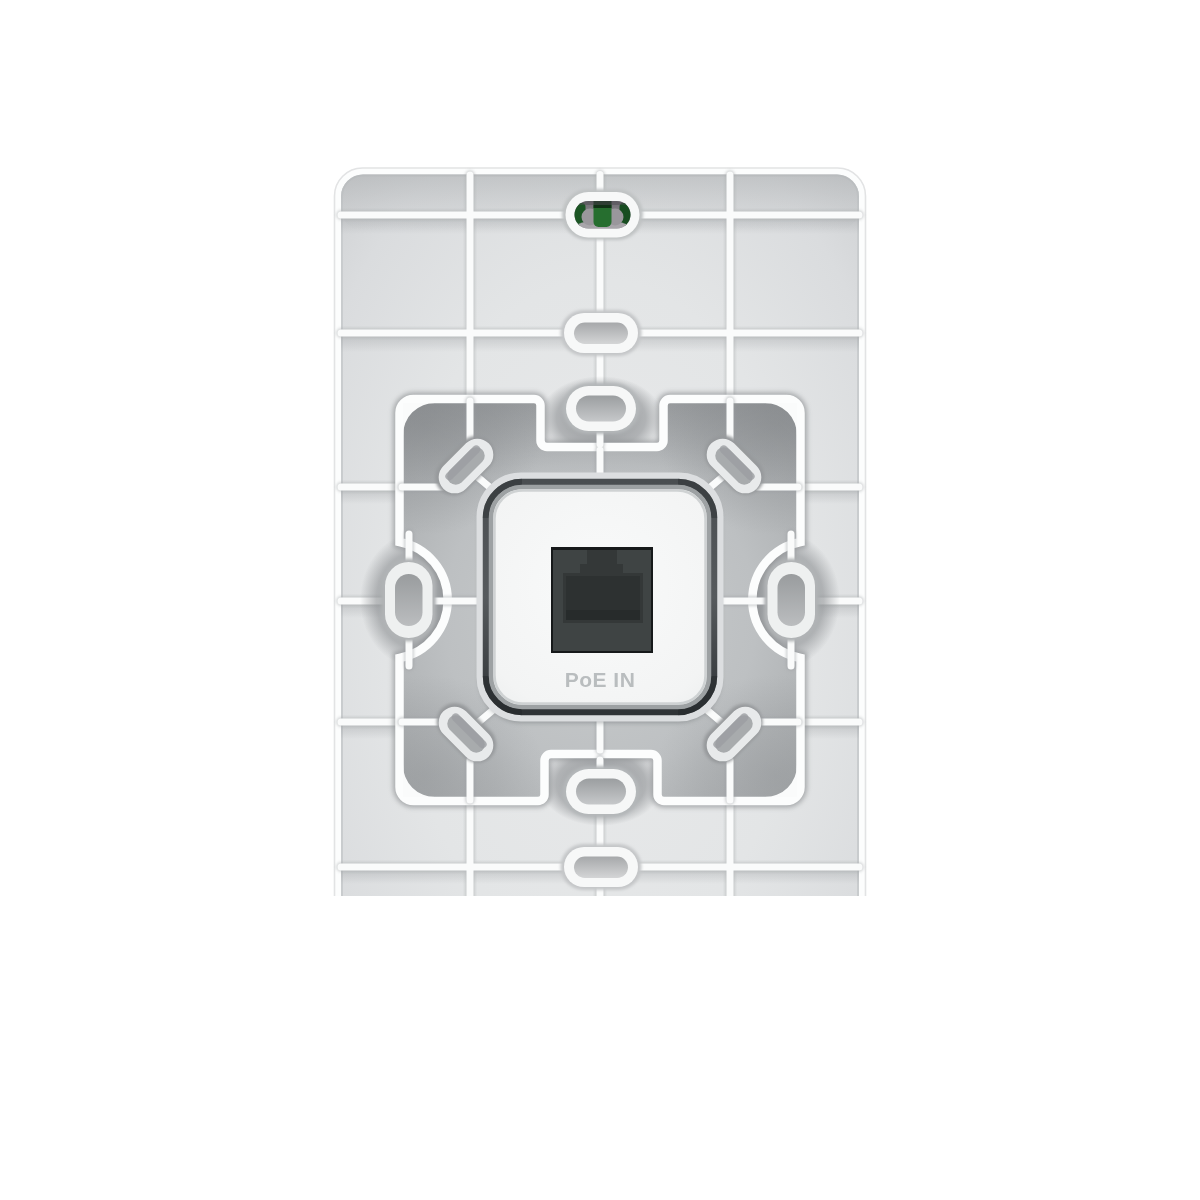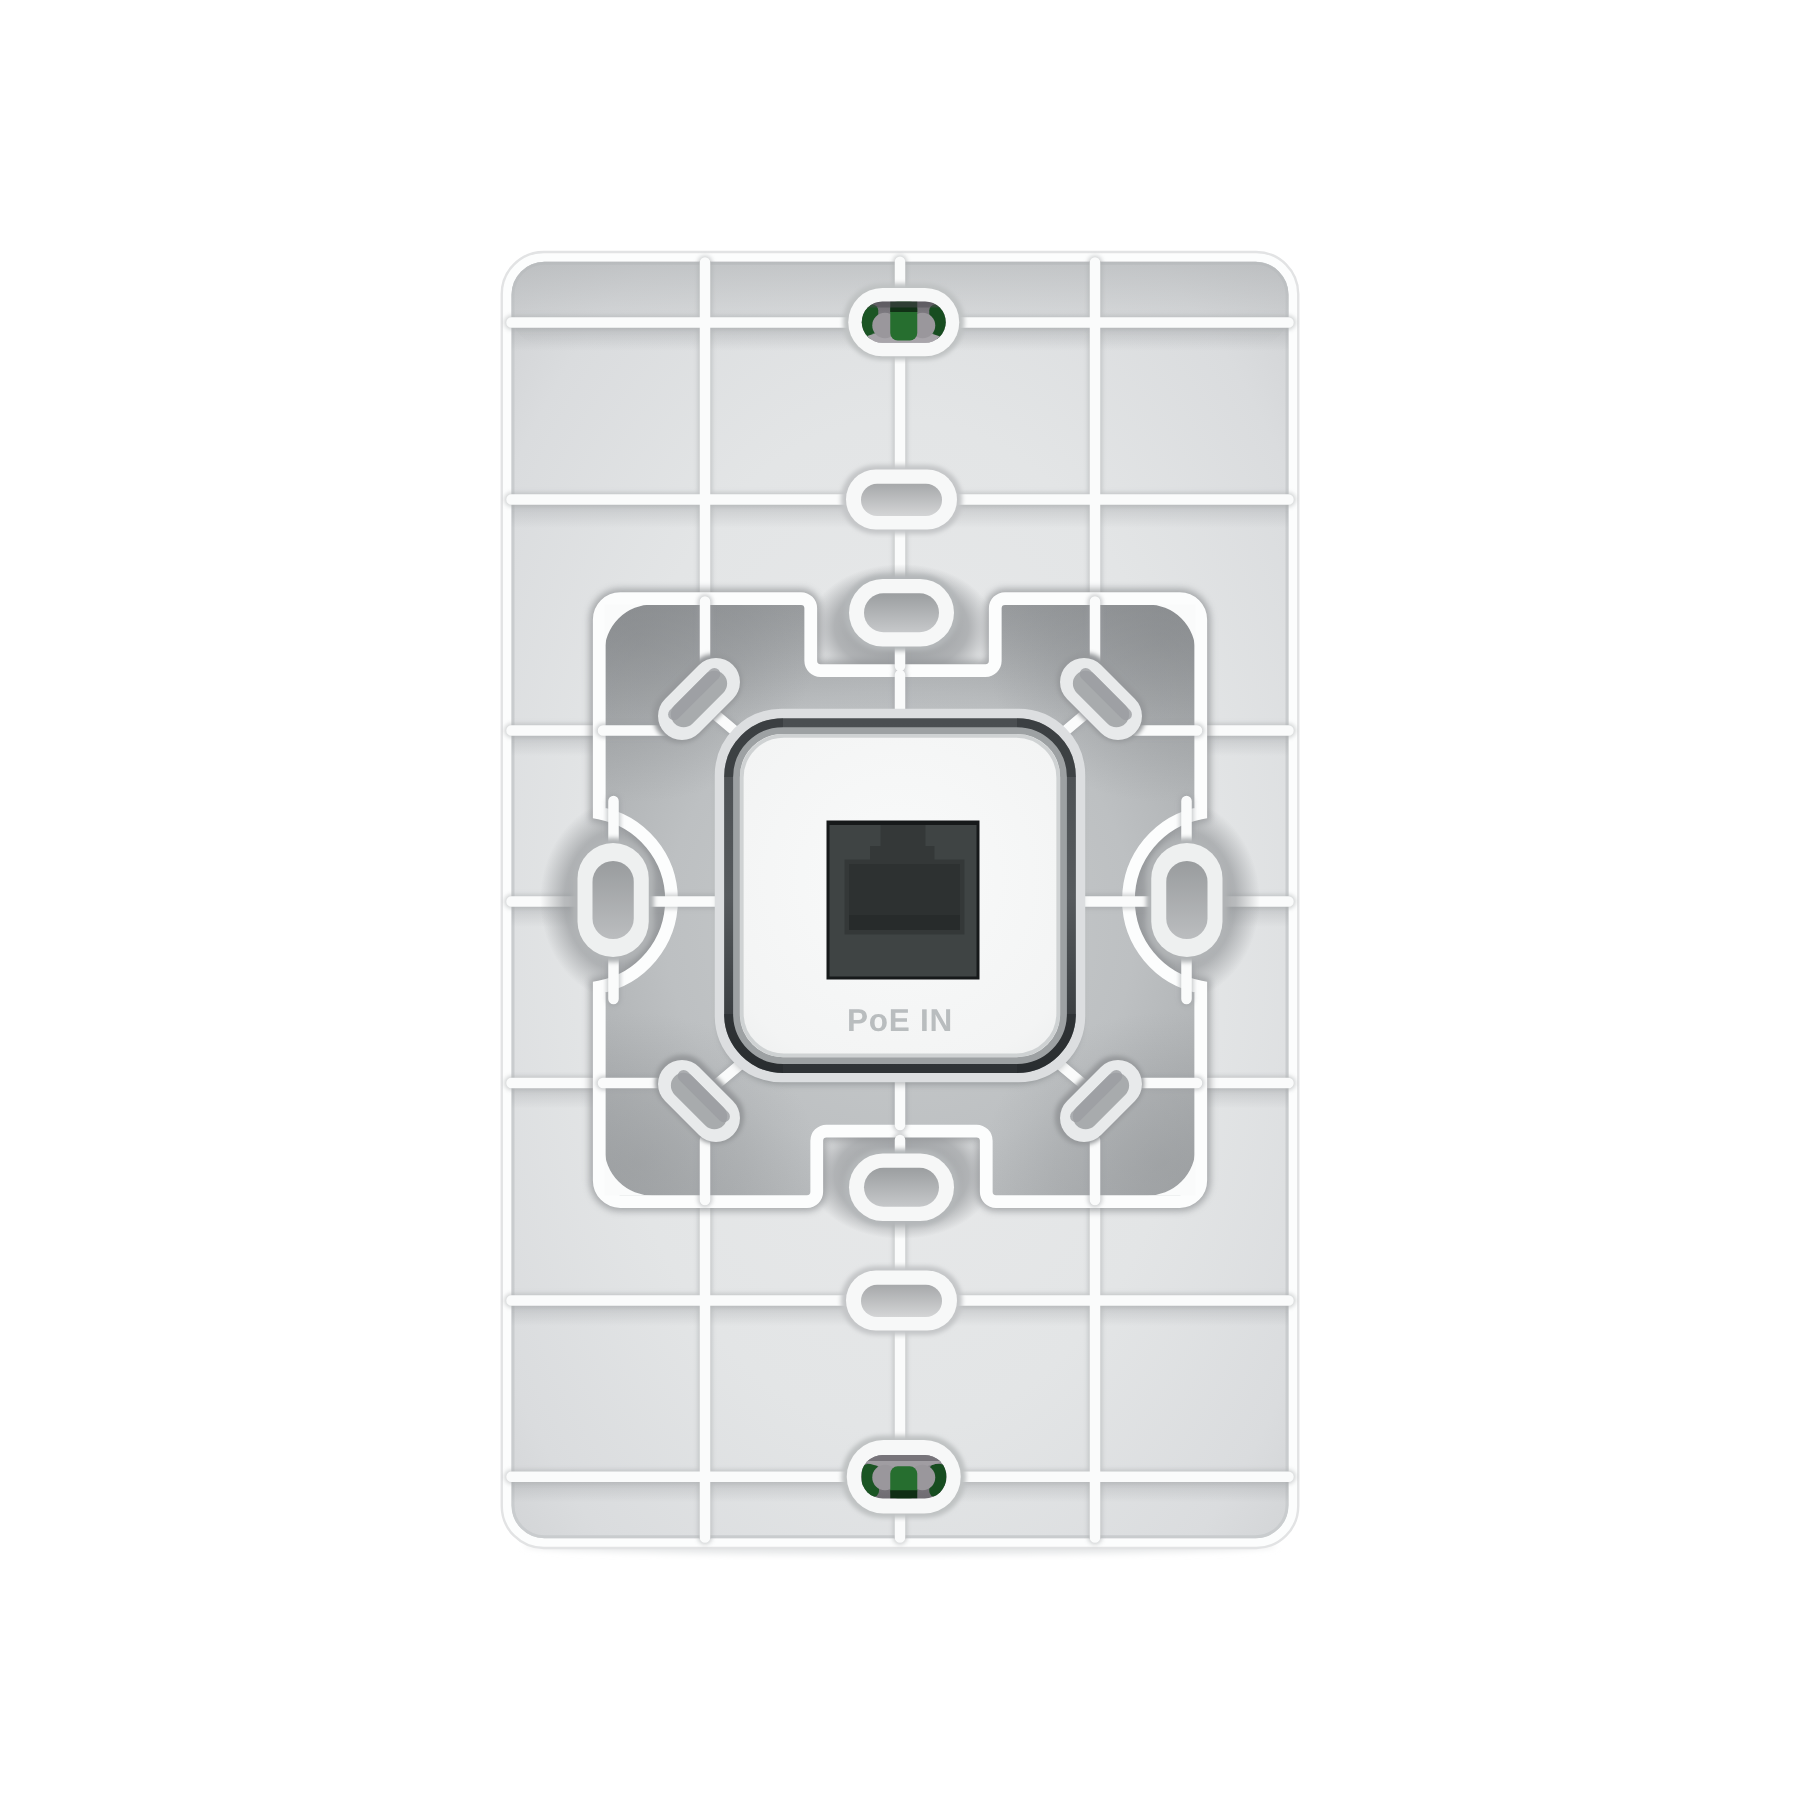--- a/index.html
+++ b/index.html
@@ -1,16 +1,16 @@
 <!DOCTYPE html>
 <html><head>
 <meta charset="utf-8">
 <style>
   html,body{margin:0;padding:0;background:#ffffff;}
-  .stage{width:1200px;height:1200px;position:relative;font-family:"Liberation Sans",sans-serif;}
+  .stage{width:1200px;height:896px;position:relative;font-family:"Liberation Sans",sans-serif;}
 </style>
 </head>
 <body>
 <div class="stage">
 <svg width="1200" height="1200" viewBox="0 0 1200 1200" xmlns="http://www.w3.org/2000/svg">
 <defs>
   <radialGradient id="gOuter" cx="0.5" cy="0.52" r="0.72">
     <stop offset="0" stop-color="#e9eaeb"></stop>
     <stop offset="0.55" stop-color="#e3e5e6"></stop>
     <stop offset="0.85" stop-color="#dadcde"></stop>

